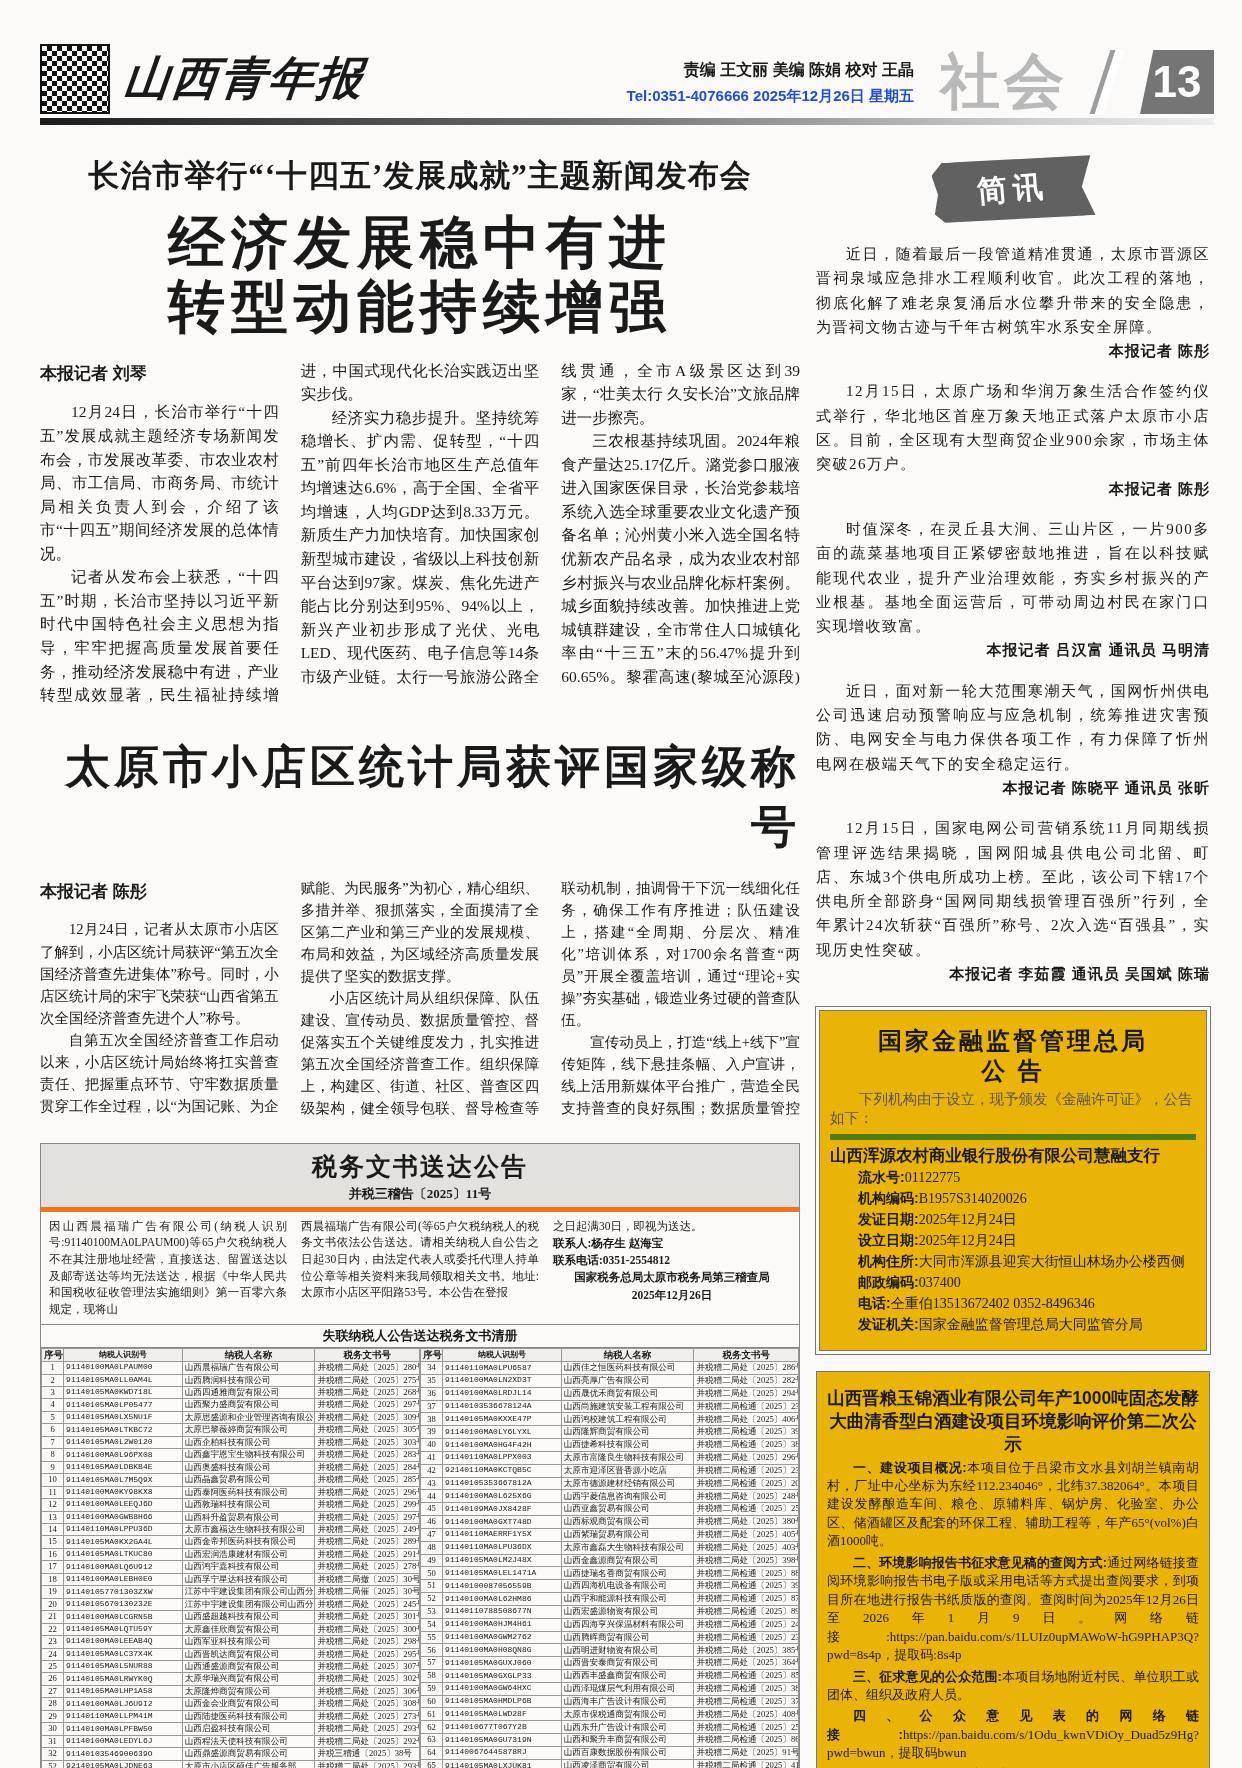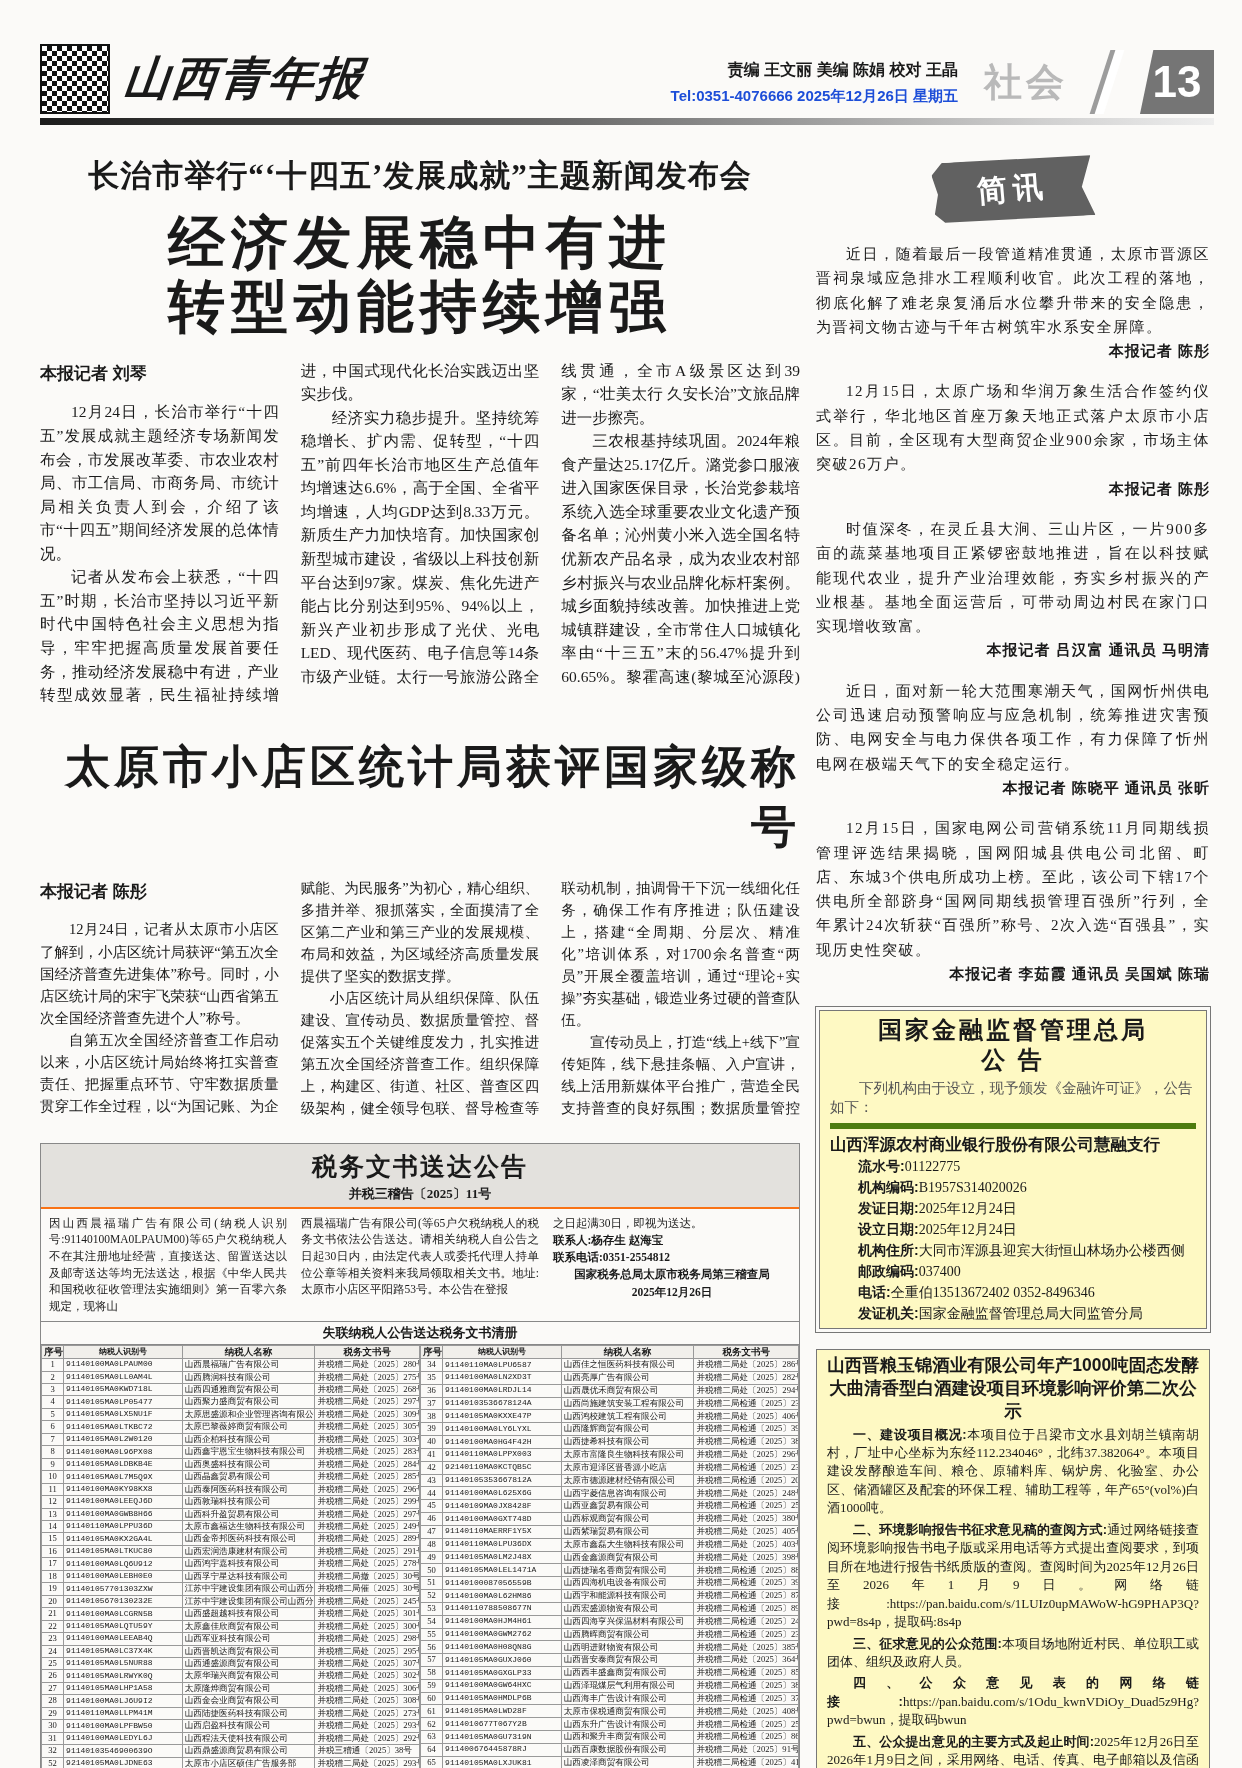--- a/index.html
+++ b/index.html
@@ -10,21 +10,21 @@
   
   .masthead { display:flex; align-items:flex-end; justify-content:space-between; height:76px; }
   .mh-left { display:flex; align-items:center; gap:14px; }
   .qr { width:70px; height:70px; border:2px solid #111;
         background: repeating-conic-gradient(#111 0% 25%, #fff 0% 50%); background-size:10px 10px; }
   .paper-logo { font-family:"DejaVu Serif",serif; font-size:46px; font-weight:bold; font-style:italic; letter-spacing:2px; transform:skewX(-6deg); }
   .mh-right { display:flex; align-items:center; gap:26px; }
   .mh-info { text-align:right; line-height:1.7; font-family:"Liberation Sans",sans-serif; }
   .mh-info .l1 { font-size:16px; font-weight:bold; }
   .mh-info .l2 { font-size:15px; font-weight:bold; color:#1d4ed8; }
-  .section-word { font-size:38px; font-weight:bold; color:#b9b9b9; letter-spacing:4px; line-height:1; }
+  .section-word { font-size:60px; font-weight:bold; color:#b9b9b9; letter-spacing:4px; line-height:1; }
   .slash { width:14px; height:64px; background:#fff; border-left:5px solid #9c9c9c; transform:skewX(-18deg); margin-left:6px; }
   .pagenum { width:74px; height:64px; background:#757575; color:#fff; font-family:"Liberation Sans",sans-serif;
              font-weight:bold; font-size:44px; display:flex; align-items:center; justify-content:center;
              clip-path:polygon(18% 0,100% 0,100% 100%,0 100%); }
   .rule { height:7px; margin-top:4px; background:linear-gradient(to right,#1c1c1c,#6a6a6a 45%,#cfcfcf 85%,#eee); }
 
   
   .main { display:flex; gap:16px; margin-top:26px; }
   .col-left { width:760px; }
   .col-right { width:394px; }
@@ -36,21 +36,21 @@
   .body3 { column-count:3; column-gap:22px; text-align:justify; font-size:15.5px; line-height:1.52; margin-top:20px; }
   .body3 p { text-indent:2em; }
   .art1-body { height:348px; overflow:hidden; }
 
   
   .headline2 { text-align:right; font-size:45px; font-weight:900; letter-spacing:4px; margin:30px 0 6px; font-family:"Liberation Sans",sans-serif; }
   .art2-body { height:248px; overflow:hidden; font-size:14.5px; }
 
   
   .tax { margin-top:18px; border:1px solid #888; }
-  .tax-head { background:#e3e1dd; text-align:center; padding:6px 0 4px; border-bottom:2px solid #f97316; }
+  .tax-head { background:#e3e1dd; text-align:center; padding:6px 0 4px; border-bottom:5px solid #f97316; }
   .tax-title { font-size:25px; font-weight:bold; letter-spacing:2px; }
   .tax-docno { font-size:13px; font-weight:bold; margin-top:2px; }
   .tax-intro { display:flex; gap:14px; padding:6px 8px; font-size:11.5px; line-height:1.45; text-align:justify; }
   .tax-intro .c { flex:1; }
   .tax-contact { font-size:11.5px; line-height:1.5; }
   .tax-contact .r { text-align:center; }
   .tax-contact .strong { font-weight:bold; }
   .tax-caption { text-align:center; font-size:13px; font-weight:bold; padding:2px 0; border-top:1px solid #888; }
   .tax-tables { display:flex; border-top:1px solid #888; }
   .ttab { width:50%; border-collapse:collapse; table-layout:fixed;padding-left:16px; }
@@ -64,21 +64,21 @@
 
   
   .ribbon-wrap { display:flex; justify-content:center; margin:6px 0 20px; }
   .ribbon { position:relative; background:#616161; color:#fff; font-size:30px; font-weight:bold; letter-spacing:6px;
             padding:12px 44px; transform:rotate(-5deg);
             clip-path:polygon(0 18%, 7% 0, 100% 8%, 93% 55%, 100% 100%, 6% 92%, 0 78%, 3% 48%); }
   .brief { font-size:15px; line-height:1.62; text-align:justify; letter-spacing:1.5px; margin-bottom:16px; }
   .brief p { text-indent:2em; }
   .brief .sig { text-align:right; font-weight:bold; font-family:"Liberation Sans",sans-serif; letter-spacing:1px; }
 
-  .boxed { border:1px solid #777; padding:4px 10px; margin-top:20px; background:#fef9c3; }
+  .boxed { border:1px solid #777; padding:15px 10px; margin-top:20px; background:#eab308; }
   .boxed.double { outline:1px solid #777; outline-offset:3px; margin:24px 3px 0; }
   .box-title { text-align:center; font-size:24px; font-weight:bold; letter-spacing:3px; line-height:1.25; font-family:"Liberation Sans",sans-serif; }
   .fin-intro { font-size:14.5px; color:#555; text-indent:2em; margin:4px 0 6px; }
   .fin-bank { font-weight:bold; font-size:16.5px; border-top:6px solid #4d7c0f; padding-top:5px; font-family:"Liberation Sans",sans-serif; }
   .fin-field { font-size:14px; line-height:1.5; text-indent:2em; }
   .fin-field b { font-family:"Liberation Sans",sans-serif; }
 
   .eia-title { text-align:center; font-size:17.5px; font-weight:bold; line-height:1.3; font-family:"Liberation Sans",sans-serif; }
   .eia p { font-size:13px; line-height:1.42; text-align:justify; text-indent:2em; margin-top:3px; }
   .eia p b { font-family:"Liberation Sans",sans-serif; }

